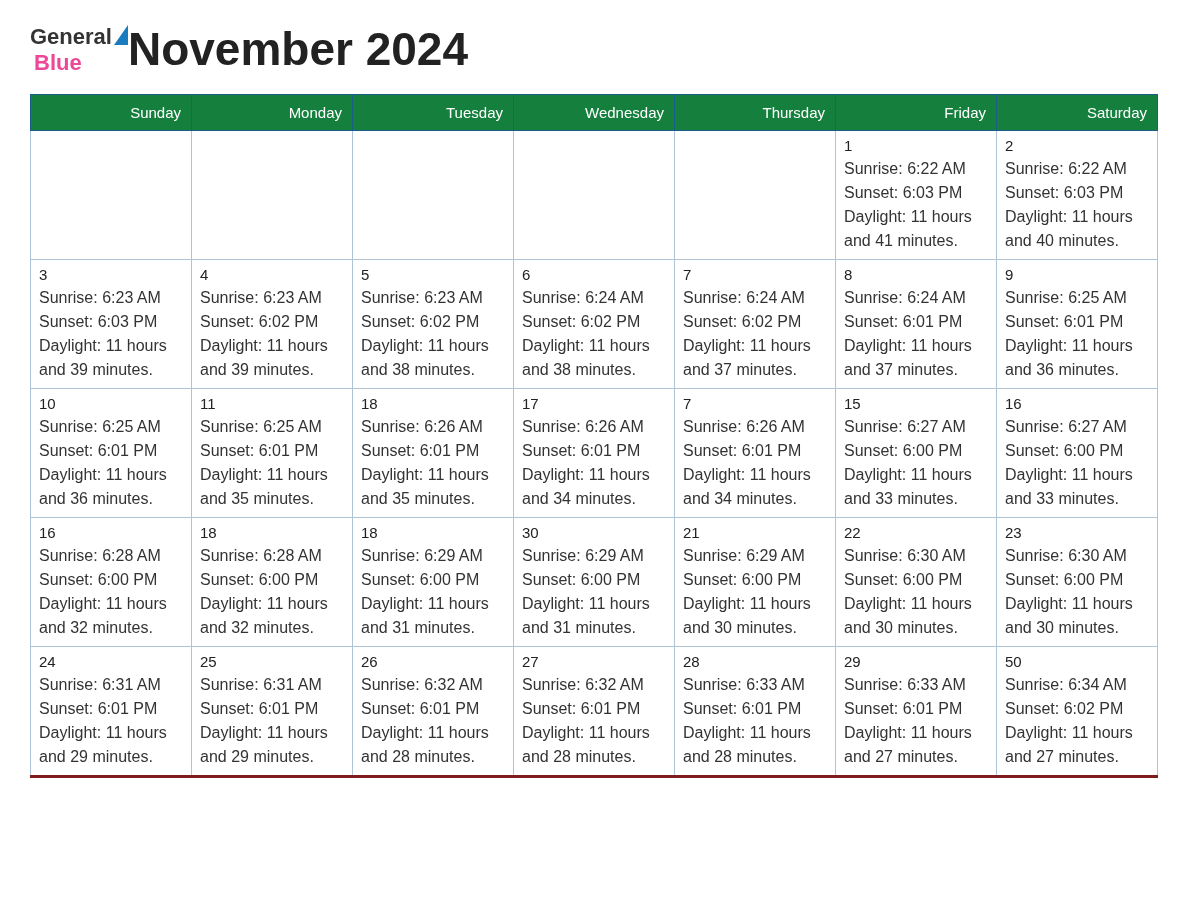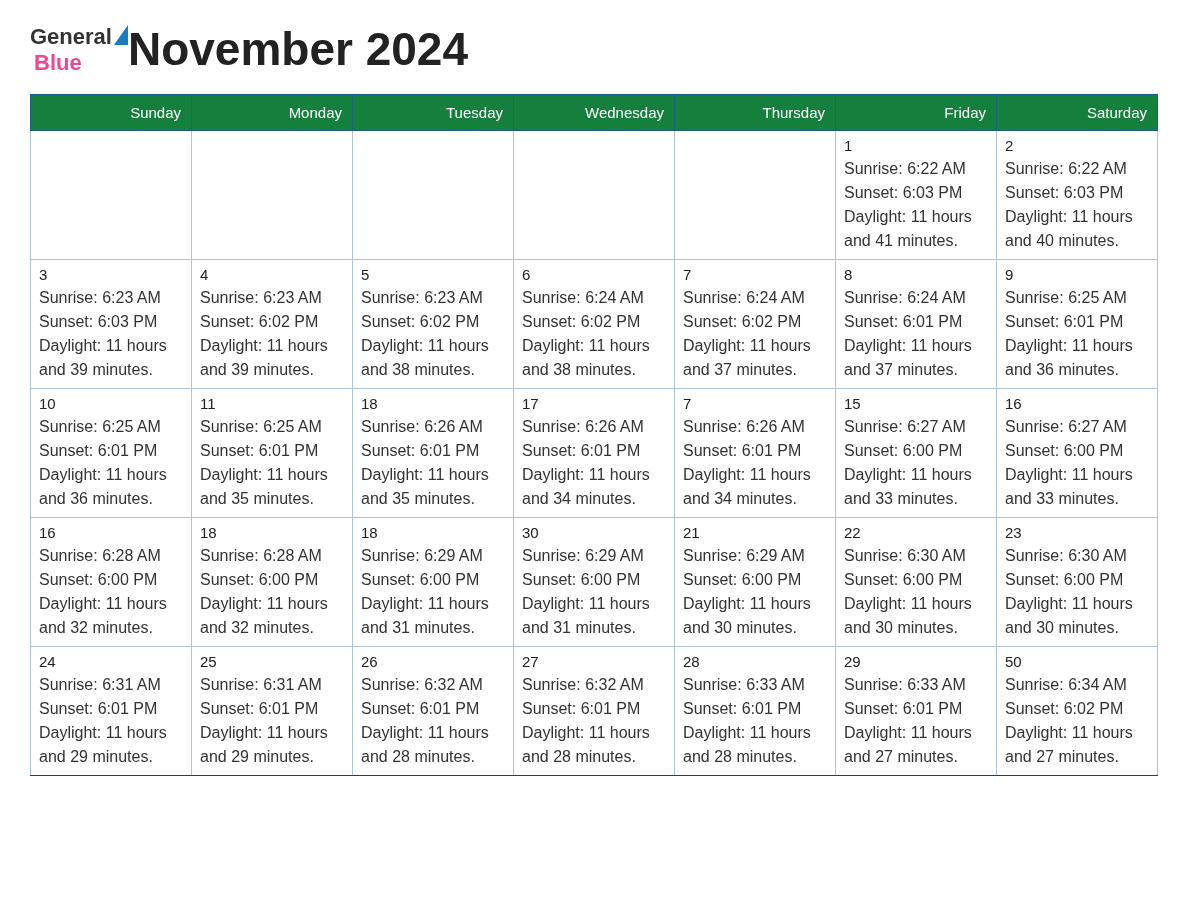--- a/index.html
+++ b/index.html
@@ -86,21 +86,21 @@
     }
     .day-info {
       font-size: 16px;
       color: #333;
       line-height: 1.5;
     }
     .empty-cell {
       background: #f5f5f5;
     }
     tr:last-child td {
-      border-bottom: 1px solid #7f1d1d;
+      border-bottom: 3px solid #7f1d1d;
     }
   </style>
 </head>
 <body>
 
 <div class="header-section">
   <div class="logo-wrapper">
     <div class="logo-top-row">
       <span class="logo-text-general">General</span>
       <div class="logo-triangle"></div>

